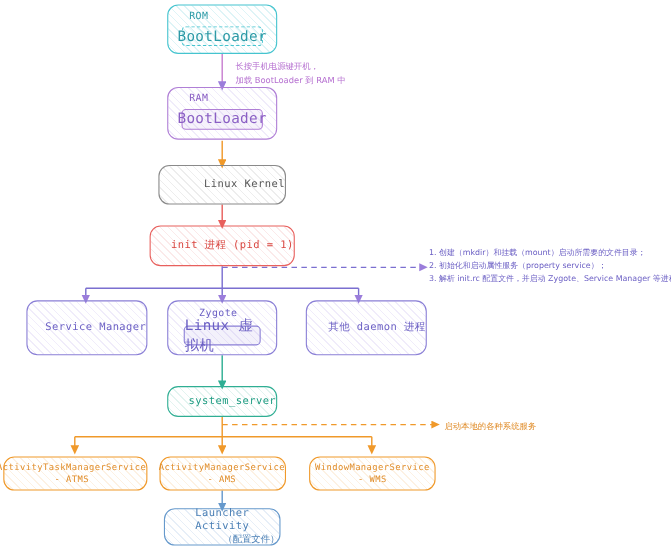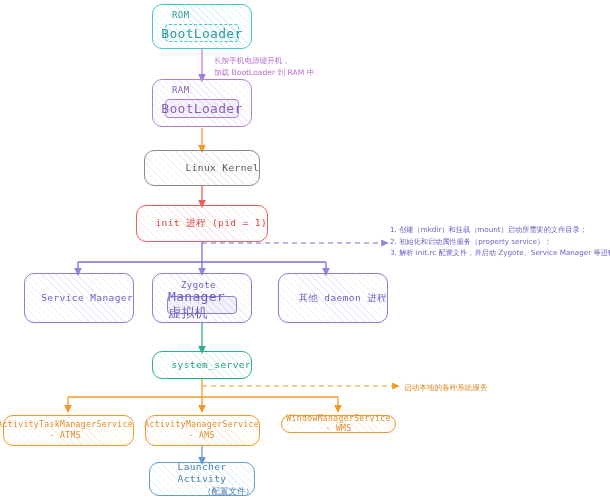--- a/index.html
+++ b/index.html
@@ -133,41 +133,41 @@
     <div>3. 解析 init.rc 配置文件，并启动 Zygote、Service Manager 等进程</div>
   </div>
 
   <div class="node hatch-purple" style="left:24px;top:273px;width:110px;height:50px;border-color:#8a7fd6;color:#6b5fc4;">
     <div class="title">Service Manager</div>
   </div>
 
   <div class="node hatch-purple" style="left:152px;top:273px;width:100px;height:50px;border-color:#8a7fd6;color:#6b5fc4;">
   </div>
   <div class="grouplabel" style="left:181px;top:280px;color:#6b5fc4;">Zygote</div>
-  <div class="inner solid" style="left:167px;top:296px;width:70px;height:18px;border-color:#8a7fd6;color:#6b5fc4;background:rgba(140,120,220,.10);">Manager 虚拟机</div>
+  <div class="inner solid" style="left:167px;top:296px;width:70px;height:18px;border-color:#8a7fd6;color:#6b5fc4;background:rgba(140,120,220,.10);">Linux 虚拟机</div>
 
   <div class="node hatch-purple" style="left:278px;top:273px;width:110px;height:50px;border-color:#8a7fd6;color:#6b5fc4;">
     <div class="title">其他 daemon 进程</div>
   </div>
 
   <div class="node hatch-green" style="left:152px;top:351px;width:100px;height:28px;border-color:#2fae93;color:#1f9c82;">
     <div class="title">system_server</div>
   </div>
 
   <div class="edge-note" style="left:404px;top:382px;color:#e08c28;">启动本地的各种系统服务</div>
 
   <div class="node hatch-orange" style="left:3px;top:415px;width:131px;height:31px;border-color:#f0992a;color:#e08c28;">
     <div class="title" style="font-size:8px;">ActivityTaskManagerService - ATMS</div>
   </div>
 
   <div class="node hatch-orange" style="left:145px;top:415px;width:115px;height:31px;border-color:#f0992a;color:#e08c28;">
     <div class="title" style="font-size:8px;">ActivityManagerService - AMS</div>
   </div>
 
-  <div class="node hatch-orange" style="left:281px;top:415px;width:115px;height:18px;border-color:#f0992a;color:#e08c28;">
+  <div class="node hatch-orange" style="left:281px;top:415px;width:115px;height:31px;border-color:#f0992a;color:#e08c28;">
     <div class="title" style="font-size:8px;">WindowManagerService - WMS</div>
   </div>
 
   <div class="node hatch-blue" style="left:149px;top:462px;width:106px;height:34px;border-color:#6699cc;color:#4a7fb5;">
     <div class="title">Launcher Activity</div>
     <div class="sub">（配置文件）</div>
   </div>
 
 </div>
 

